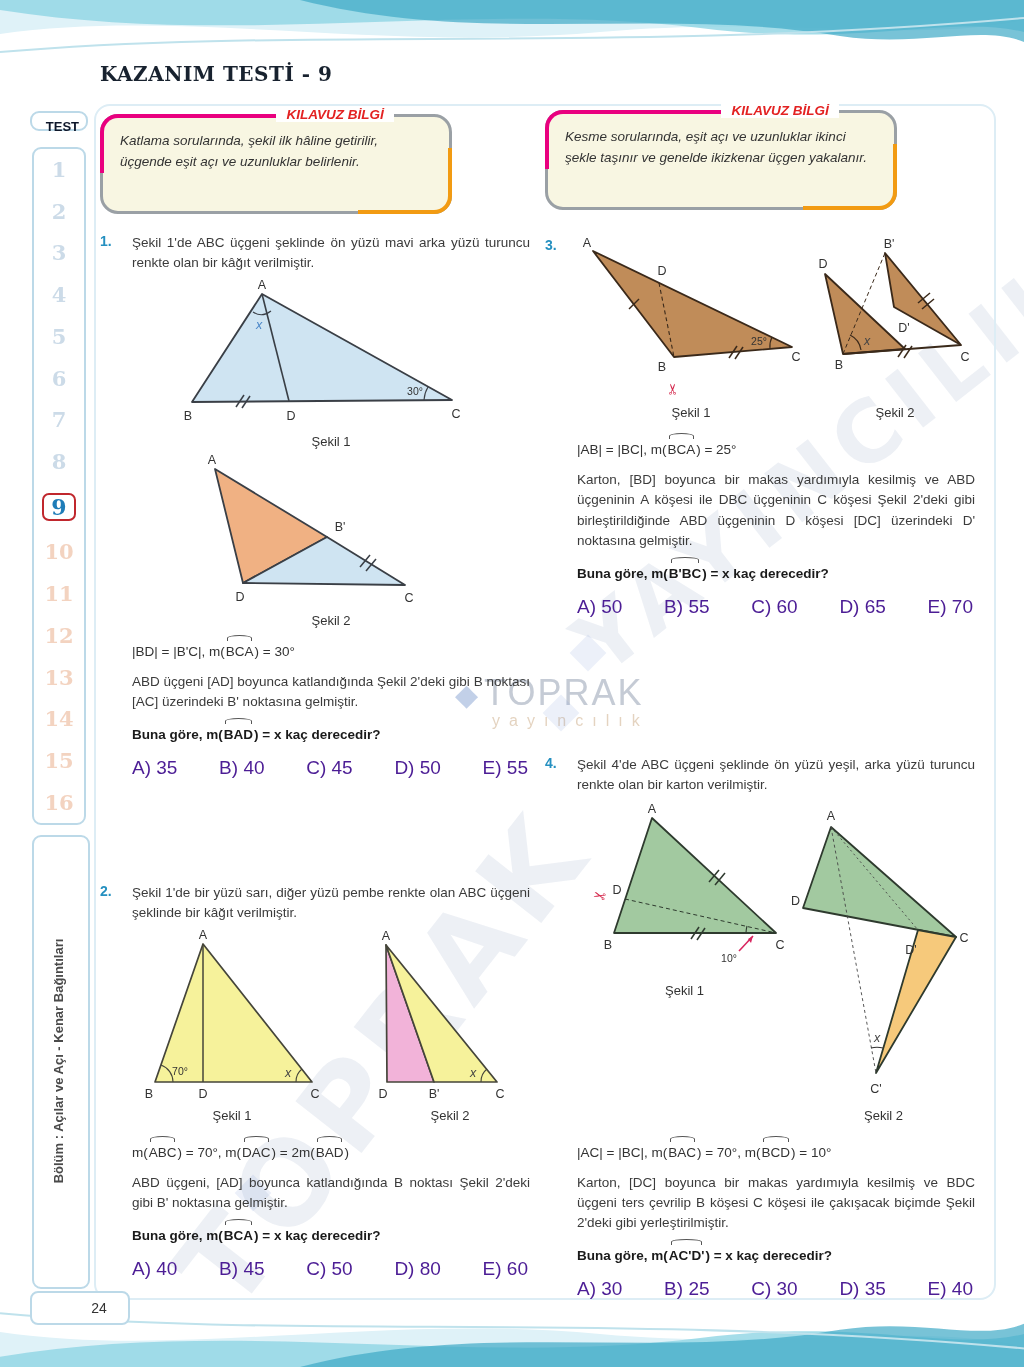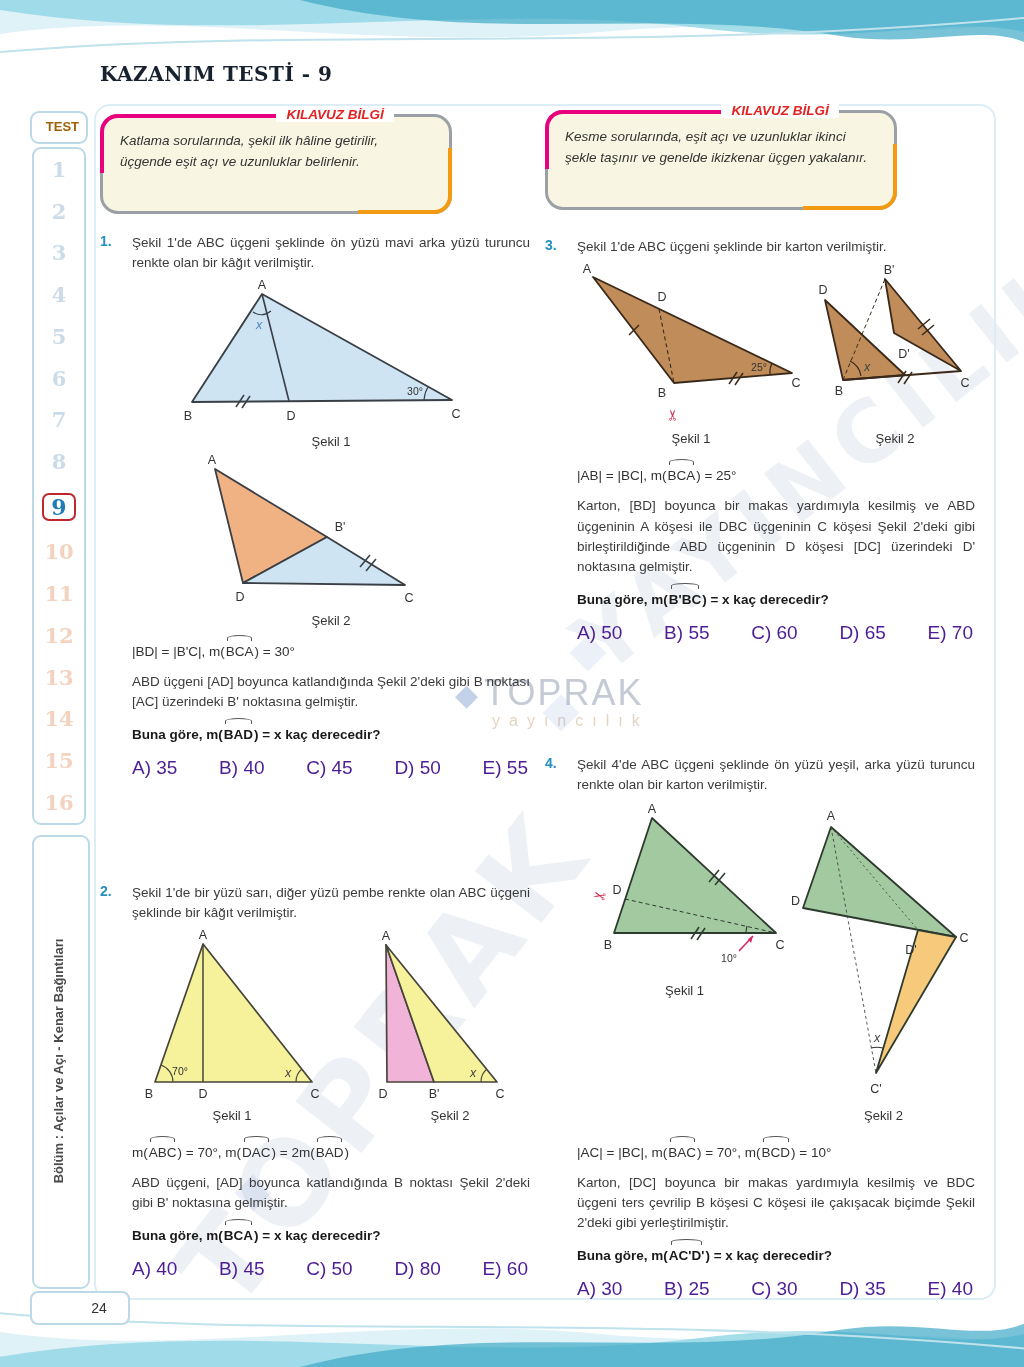--- a/index.html
+++ b/index.html
@@ -7,22 +7,22 @@
         font-family:"Liberation Sans",sans-serif;color:#3b3b3b;}
   
   .wave{position:absolute;left:0;width:1024px;height:62px;}
   .wave.top{top:0;}
   .wave.bottom{top:1303px;height:64px;transform:scaleY(-1);}
   
   .frame{position:absolute;left:94px;top:104px;width:898px;height:1192px;
          border:2px solid #ddedf5;border-radius:16px;}
   
   .sd-box{position:absolute;background:#fff;border:2px solid #bcd9e8;border-radius:9px;}
-  .sd-test{left:30px;top:111px;width:58px;height:33px;line-height:28px;
-           font-weight:bold;font-size:13px;color:#a16207;text-align:right;padding-right:7px;box-sizing:border-box;}
+  .sd-test{left:30px;top:111px;width:58px;height:20px;line-height:28px;
+           font-weight:bold;font-size:13px;color:#0f172a;text-align:right;padding-right:7px;box-sizing:border-box;}
   .sd-nums{left:32px;top:147px;width:54px;height:678px;display:flex;flex-direction:column;
            justify-content:space-between;align-items:center;padding:10px 0;box-sizing:border-box;}
   .sn{font-family:"DejaVu Serif",serif;font-weight:bold;font-size:21px;line-height:1;}
   .sn.cold{color:#ccdbe8;}
   .sn.warm{color:#f3d3c0;}
   .sn.active{color:#1e7cb8;background:#fff;border:2px solid #c0272d;border-radius:7px;
              padding:1px 7px;font-size:22px;}
   .sd-section{left:32px;top:835px;width:54px;height:450px;}
   .sd-section .vtxt{position:absolute;left:-198px;top:214px;width:450px;height:20px;
         transform:rotate(-90deg);text-align:center;font-size:13px;font-weight:bold;color:#4a4a4a;}
@@ -244,21 +244,20 @@
      <span>E) 60</span>
    </div>
   </div>
  </div>
 </div>
 
 <div class="q" id="q3">
  <div class="qrow">
   <span class="qnum">3.</span>
   <div class="qbody">
-   <p class="qtext">Şekil 1'de ABC üçgeni şeklinde bir karton verilmiştir.</p>
    <div class="figrow">
     <div style="width:228px;">
      <svg width="228" height="162" viewBox="0 0 228 162">
        <polygon points="16,14 97,120 215,110" fill="#c08c59" stroke="#3a291a" stroke-width="1.8" stroke-linejoin="round"></polygon>
        <line x1="82" y1="46" x2="97" y2="120" stroke="#3a291a" stroke-width="1.1" stroke-dasharray="4 3"></line>
        <g stroke="#3a291a" stroke-width="1.5">
          <line x1="52" y1="72" x2="62" y2="62"></line>
        </g>
        <g stroke="#3a291a" stroke-width="1.5">
          <line x1="152" y1="121" x2="160" y2="109"></line>

